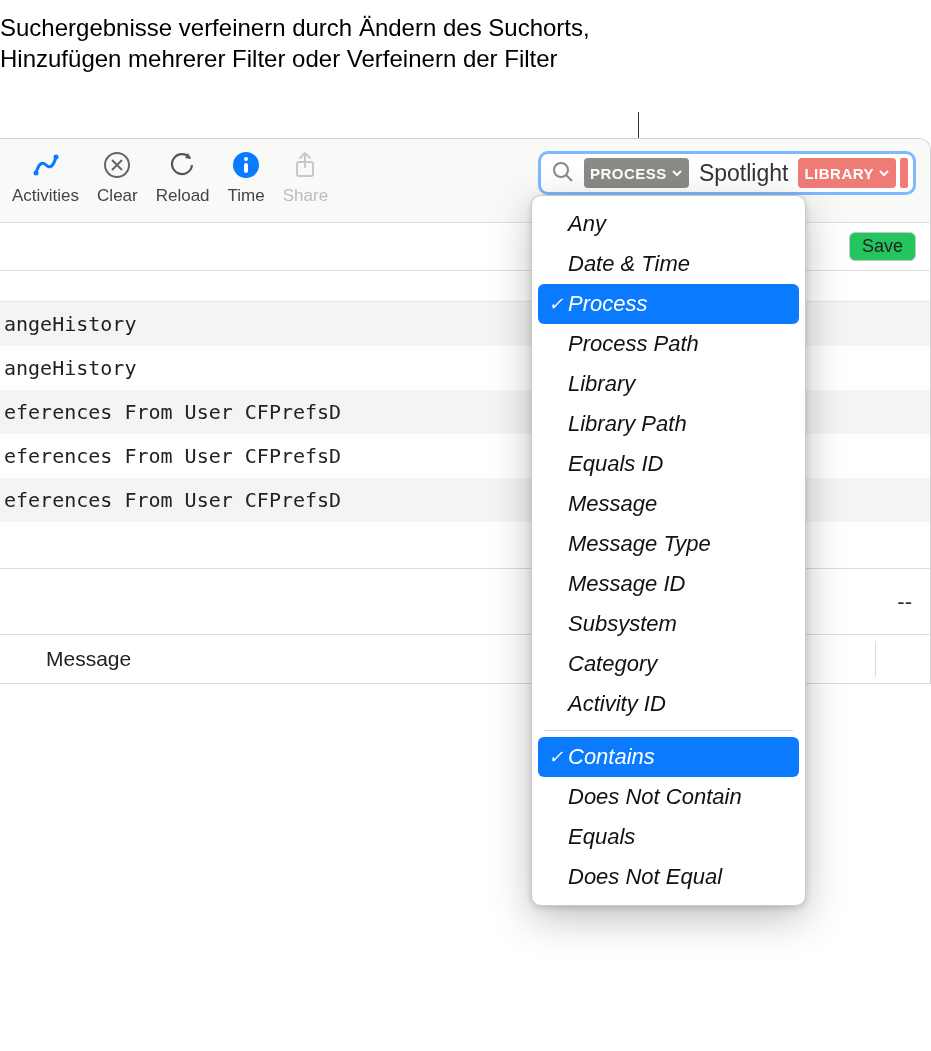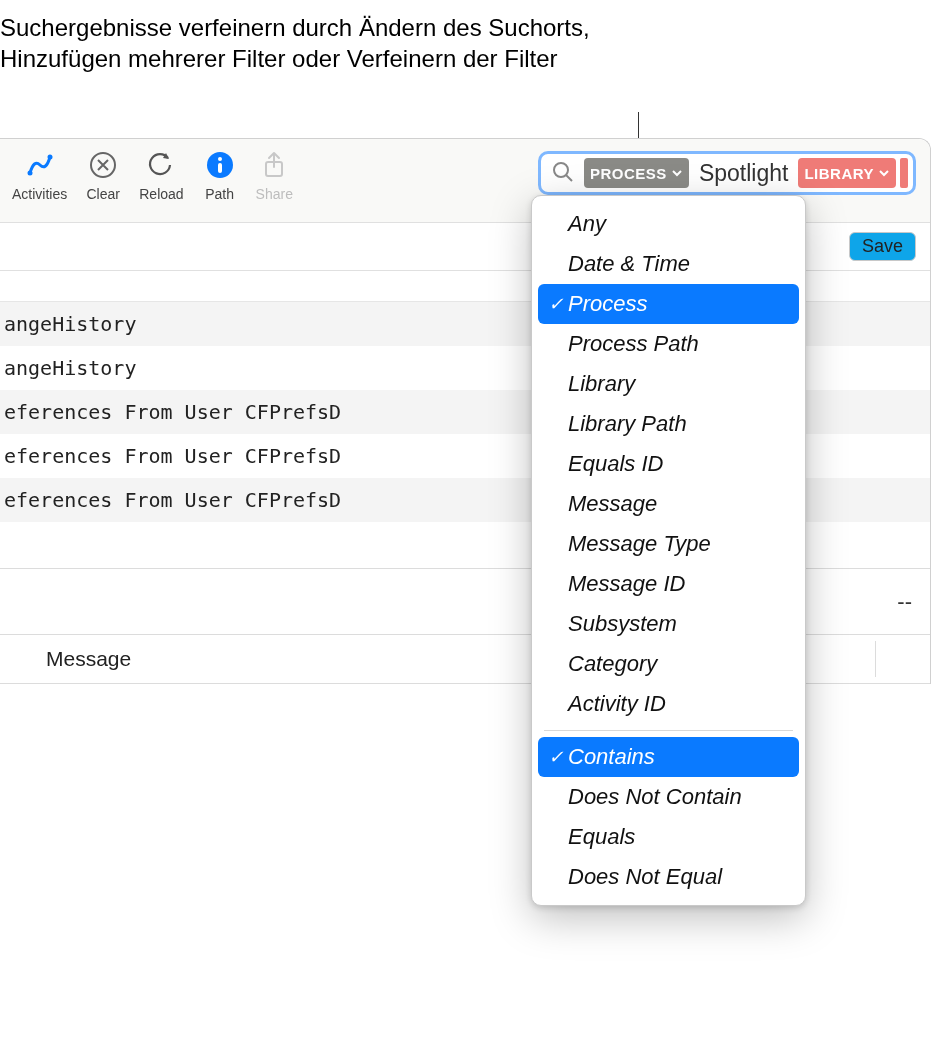--- a/index.html
+++ b/index.html
@@ -60,21 +60,21 @@
   }
   .tb-btn.disabled { color: #bdbdbd; }
   .tb-icon {
     width: 36px;
     height: 36px;
     display: flex;
     align-items: center;
     justify-content: center;
     margin-bottom: 3px;
   }
-  .tb-label { font-size: 14px; color: #444; }
+  .tb-label { font-size: 17px; color: #444; }
   .tb-btn.disabled .tb-label { color: #bdbdbd; }
   .searchwrap {
     margin-left: auto;
     margin-top: 4px;
     display: flex;
     align-items: center;
     border: 3px solid #7fb8ff;
     border-radius: 10px;
     padding: 3px 5px;
     background: #fff;
@@ -126,21 +126,21 @@
     padding: 10px 14px;
     border-bottom: 1px solid #e0e0e0;
     background: #fff;
     height: 48px;
   }
   .save-btn {
     margin-left: auto;
     padding: 3px 12px;
     border: 1px solid #c8c8c8;
     border-radius: 6px;
-    background: #0ea5e9;
+    background: #22c55e;
     font-size: 18px;
     color: #222;
     cursor: pointer;
   }
   .thin-line { height: 1px; background: #e6e6e6; }
   .spacer30 { height: 30px; background:#fff; }
   .log-row {
     padding: 10px 4px;
     font-family: ui-monospace, Menlo, Consolas, monospace;
     font-size: 20px;
@@ -256,21 +256,21 @@
       <span class="tb-label">Reload</span>
     </div>
     <div class="tb-btn">
       <span class="tb-icon">
         <svg width="30" height="30" viewBox="0 0 30 30">
             <circle cx="15" cy="15" r="13" fill="#0a7aff"></circle>
             <circle cx="15" cy="9" r="2" fill="#fff"></circle>
             <rect x="13" y="13" width="4" height="10" rx="2" fill="#fff"></rect>
           </svg>
       </span>
-      <span class="tb-label">Path</span>
+      <span class="tb-label">Time</span>
     </div>
     <div class="tb-btn disabled">
       <span class="tb-icon">
         <svg width="30" height="30" viewBox="0 0 30 30">
             <path d="M15 3 L15 17 M10 8 L15 3 L20 8" stroke="#c8c8c8" stroke-width="2" fill="none" stroke-linecap="round" stroke-linejoin="round"></path>
             <rect x="7" y="12" width="16" height="14" rx="2" stroke="#c8c8c8" stroke-width="2" fill="none"></rect>
           </svg>
       </span>
       <span class="tb-label">Share</span>
     </div>

